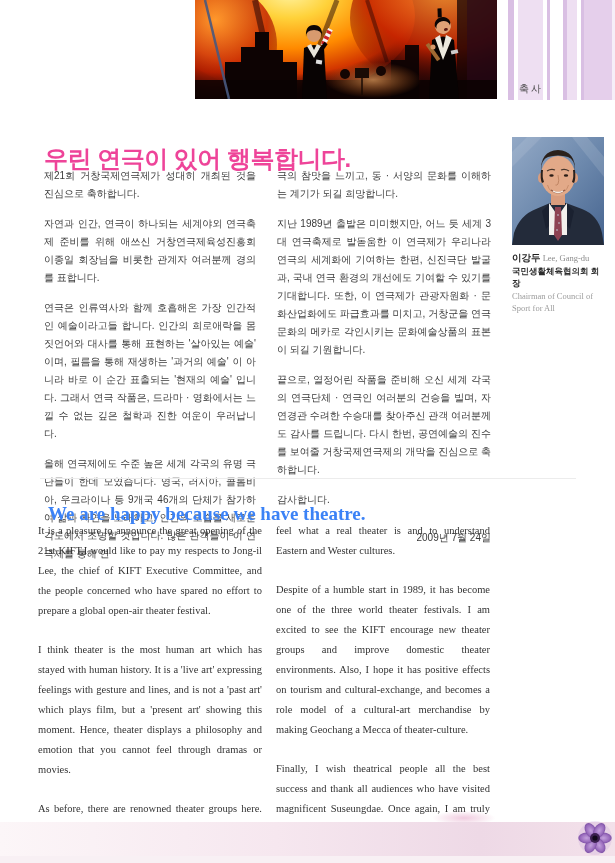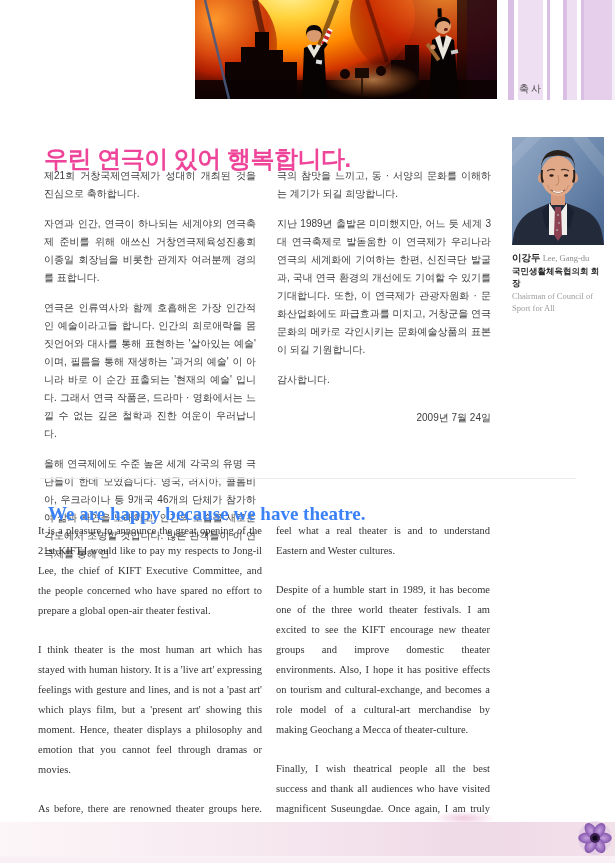--- a/index.html
+++ b/index.html
@@ -158,20 +158,21 @@
   <div class="kr-cols">
     <div class="kr-col c1">
       <p>제21회 거창국제연극제가 성대히 개최된 것을 진심으로 축하합니다.</p>
       <p>자연과 인간, 연극이 하나되는 세계야외 연극축제 준비를 위해 애쓰신 거창연극제육성진흥회 이종일 회장님을 비롯한 관계자 여러분께 경의를 표합니다.</p>
       <p>연극은 인류역사와 함께 호흡해온 가장 인간적인 예술이라고들 합니다. 인간의 희로애락을 몸짓언어와 대사를 통해 표현하는 '살아있는 예술' 이며, 필름을 통해 재생하는 '과거의 예술' 이 아니라 바로 이 순간 표출되는 '현재의 예술' 입니다. 그래서 연극 작품은, 드라마 · 영화에서는 느낄 수 없는 깊은 철학과 진한 여운이 우러납니다.</p>
       <p>올해 연극제에도 수준 높은 세계 각국의 유명 극단들이 한데 모였습니다. 영국, 러시아, 콜롬비아, 우크라이나 등 9개국 46개의 단체가 참가하여 삶과 자연을 노래하고, 인간의 모습을 새로운 각도에서 조명할 것입니다. 많은 관객들이 이 연극제를 통해 연</p>
     </div>
     <div class="kr-col c2">
       <p>극의 참맛을 느끼고, 동 · 서양의 문화를 이해하는 계기가 되길 희망합니다.</p>
       <p>지난 1989년 출발은 미미했지만, 어느 듯 세계 3대 연극축제로 발돋움한 이 연극제가 우리나라 연극의 세계화에 기여하는 한편, 신진극단 발굴과, 국내 연극 환경의 개선에도 기여할 수 있기를 기대합니다. 또한, 이 연극제가 관광자원화 · 문화산업화에도 파급효과를 미치고, 거창군을 연극문화의 메카로 각인시키는 문화예술상품의 표본이 되길 기원합니다.</p>
+      <p>끝으로, 열정어린 작품을 준비해 오신 세계 각국의 연극단체 · 연극인 여러분의 건승을 빌며, 자연경관 수려한 수승대를 찾아주신 관객 여러분께도 감사를 드립니다. 다시 한번, 공연예술의 진수를 보여줄 거창국제연극제의 개막을 진심으로 축하합니다.</p>
       <p>감사합니다.</p>
       <div class="kr-date">2009년 7월 24일</div>
     </div>
   </div>
 
   <div class="portrait-block">
     <svg class="portrait" viewBox="0 0 92 108">
       <defs>
         <linearGradient id="bgGrad" x1="0" y1="0" x2="1" y2="1">
           <stop offset="0%" stop-color="#93a9c6"></stop>

